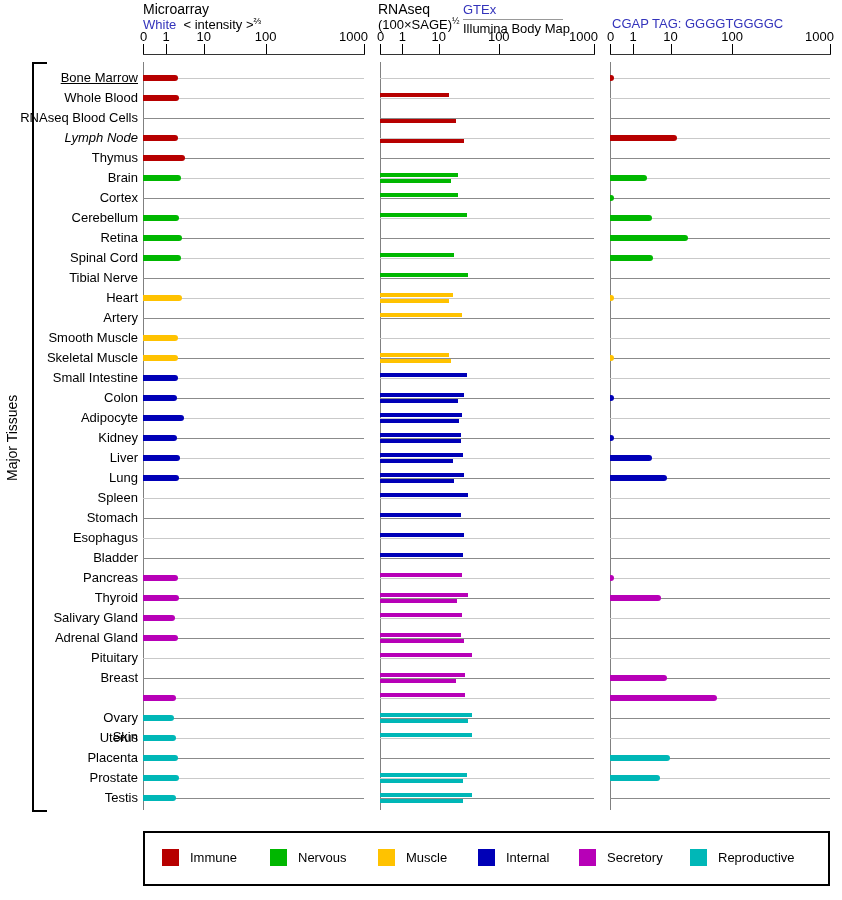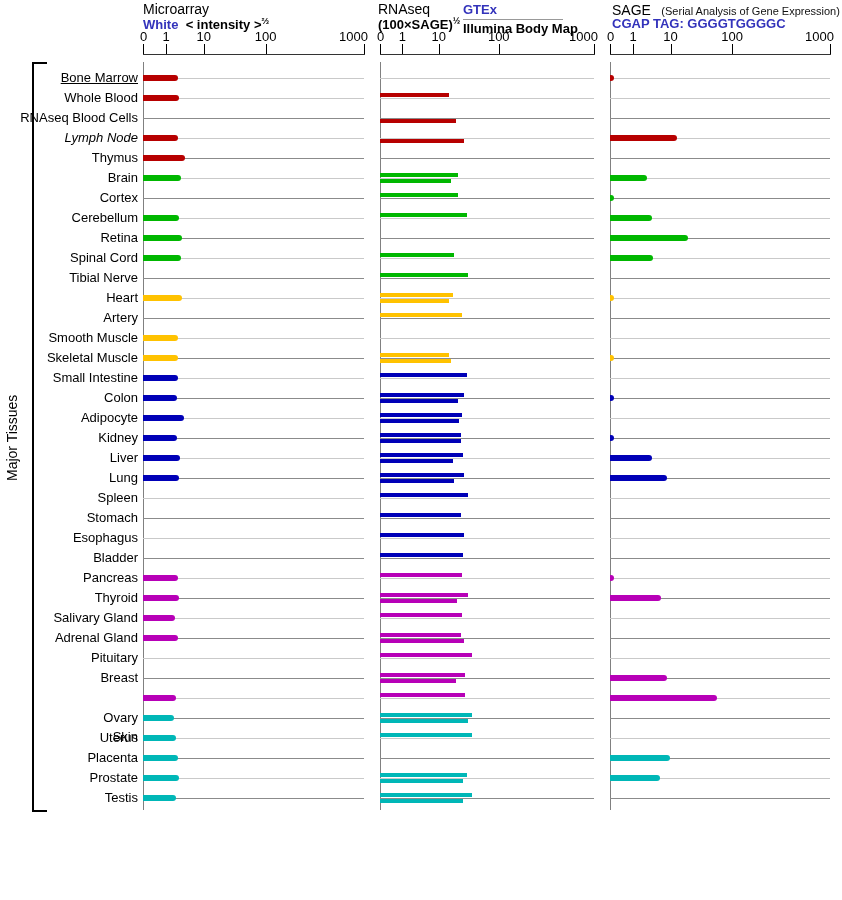--- a/index.html
+++ b/index.html
@@ -1,20 +1,20 @@
 <!DOCTYPE html>
 <html><head>
 <meta charset="utf-8">
 <style>
   html,body{margin:0;padding:0;background:#fff;}
   #chart{position:relative;width:842px;height:900px;background:#fff;overflow:hidden;
          font-family:"Liberation Sans", sans-serif;color:#000;}
   .abs{position:absolute;}
   .panel-title{font-size:14px;white-space:nowrap;}
-  .panel-sub{font-size:13px;white-space:nowrap;font-weight:bold;}
+  .panel-sub{font-size:13px;white-space:nowrap;}
   .link{color:#3333BB;cursor:pointer;}
   .note{font-size:11px;color:#111;}
   sup.frac{font-size:9px;}
   .tick-label{font-size:13px;line-height:13px;white-space:nowrap;}
   .tick-mark{width:1px;background:#000;}
   .axis-line{height:1px;background:#333;}
   .panel-border{width:1px;background:#808080;}
   .gridline{height:1px;}
   .tissue-label{font-size:13px;line-height:14px;text-align:right;white-space:nowrap;}
   .bar{height:6px;border-radius:0 3px 3px 0;}
@@ -38,24 +38,20 @@
   </div>
 
   <div class="abs panel-title" style="left:378px;top:1px;">RNAseq</div>
   <div class="abs panel-sub" style="left:378px;top:16px;">
     <span>(100×SAGE)</span><sup class="frac">½</sup>
   </div>
   <div class="abs panel-sub link" style="left:463px;top:2px;">GTEx</div>
   <div class="abs sep-line" style="left:463px;top:19px;width:100px;"></div>
   <div class="abs panel-sub" style="left:463px;top:21px;">Illumina Body Map</div>
 
-  <div class="abs" style="left:612px;top:1px;white-space:nowrap;">
-    <span class="panel-title">SAGE</span>
-    <span class="note" style="margin-left:6px;">(Serial Analysis of Gene Expression)</span>
-  </div>
   <div class="abs panel-sub" style="left:612px;top:16px;white-space:nowrap;">
     <span class="link">CGAP</span>
     <span class="link">TAG: GGGGTGGGGC</span>
   </div>
 
   <div class="abs bracket" style="left:32px;top:62px;width:13px;height:746px;"></div>
   <div class="abs y-label" style="left:4px;top:318px;height:240px;">Major Tissues</div>
 
   <div id="tissue-labels">
       <div class="tissue-label" style="position:absolute;left:8px;top:71px;width:130px;text-decoration:underline;">Bone Marrow</div>
@@ -331,13 +327,27 @@
       <div class="bar-thin" style="position:absolute;left:380px;top:779px;width:82.7px;background:#00B7B7;"></div>
       <div class="bar" style="position:absolute;left:610px;top:775px;width:49.9px;background:#00B7B7;"></div>
       <div class="gridline" style="position:absolute;left:143px;top:798px;width:221px;background:#8B8B8B;"></div>
       <div class="gridline" style="position:absolute;left:380px;top:798px;width:214px;background:#8B8B8B;"></div>
       <div class="gridline" style="position:absolute;left:610px;top:798px;width:220px;background:#8B8B8B;"></div>
       <div class="bar" style="position:absolute;left:143px;top:795px;width:32.8px;background:#00B7B7;"></div>
       <div class="bar-thin" style="position:absolute;left:380px;top:793px;width:92.2px;background:#00B7B7;"></div>
       <div class="bar-thin" style="position:absolute;left:380px;top:799px;width:82.7px;background:#00B7B7;"></div>
     </div>
 
+  <div id="legend-box" class="abs" style="left:143px;top:831px;width:683px;height:51px;">
+      <div class="legend-swatch" style="position:absolute;left:17px;top:16px;background:#B70000;"></div>
+      <div class="legend-label" style="position:absolute;left:45px;top:16px;">Immune</div>
+      <div class="legend-swatch" style="position:absolute;left:125px;top:16px;background:#00B700;"></div>
+      <div class="legend-label" style="position:absolute;left:153px;top:16px;">Nervous</div>
+      <div class="legend-swatch" style="position:absolute;left:233px;top:16px;background:#FFC200;"></div>
+      <div class="legend-label" style="position:absolute;left:261px;top:16px;">Muscle</div>
+      <div class="legend-swatch" style="position:absolute;left:333px;top:16px;background:#0000B7;"></div>
+      <div class="legend-label" style="position:absolute;left:361px;top:16px;">Internal</div>
+      <div class="legend-swatch" style="position:absolute;left:434px;top:16px;background:#B700B7;"></div>
+      <div class="legend-label" style="position:absolute;left:462px;top:16px;">Secretory</div>
+      <div class="legend-swatch" style="position:absolute;left:545px;top:16px;background:#00B7B7;"></div>
+      <div class="legend-label" style="position:absolute;left:573px;top:16px;">Reproductive</div>
+    </div>
 </div>
 
 </body></html>

